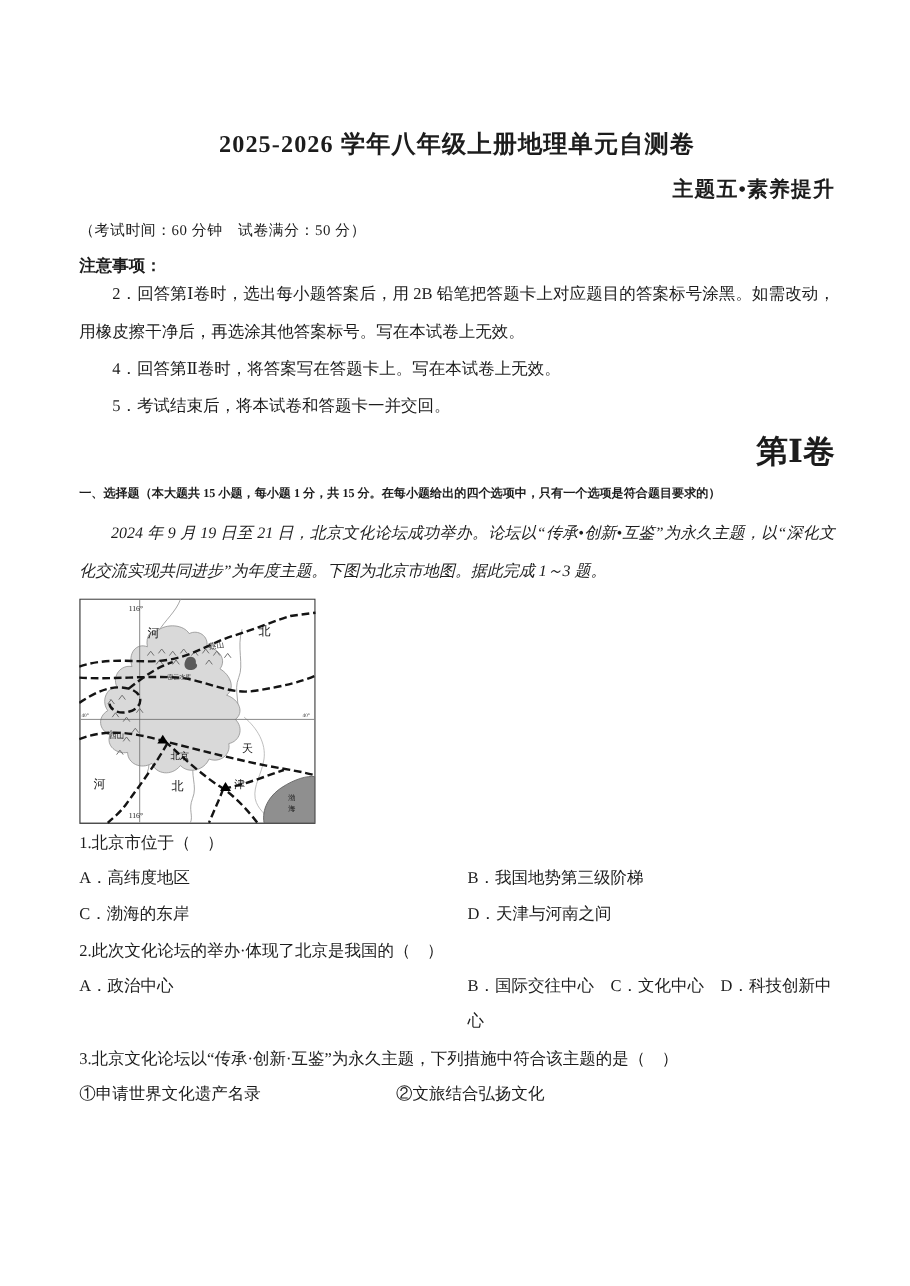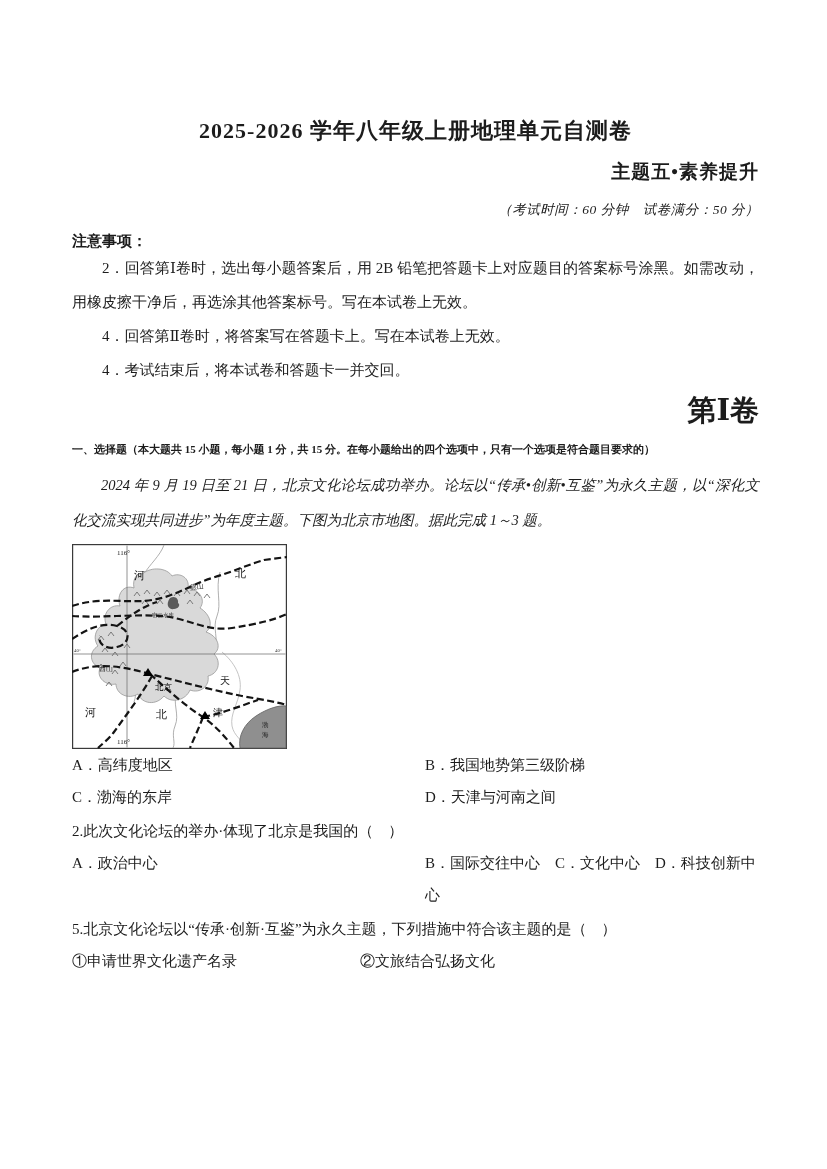--- a/index.html
+++ b/index.html
@@ -23,23 +23,22 @@
   }
   .doc-subtitle{
     margin-top:13px;
     text-align:right;
     font-size:19px;
     font-weight:bold;
     letter-spacing:1px;
   }
   .exam-info{
     margin-top:16px;
-    text-align:right;
+    text-align:left;
     font-size:13.5px;
-    font-style:italic;
     letter-spacing:.5px;
   }
   .notice-heading{
     margin-top:13px;
     font-size:15px;
     font-weight:bold;
   }
   .notice-p{
     margin:0;
     font-size:15px;
@@ -97,21 +96,21 @@
 
 <div class="page">
 
   <div class="doc-title">2025-2026 学年八年级上册地理单元自测卷</div>
   <div class="doc-subtitle">主题五•素养提升</div>
   <div class="exam-info">（考试时间：60 分钟　试卷满分：50 分）</div>
 
   <div class="notice-heading">注意事项：</div>
   <p class="notice-p">2．回答第Ⅰ卷时，选出每小题答案后，用 2B 铅笔把答题卡上对应题目的答案标号涂黑。如需改动，用橡皮擦干净后，再选涂其他答案标号。写在本试卷上无效。</p>
   <p class="notice-p">4．回答第Ⅱ卷时，将答案写在答题卡上。写在本试卷上无效。</p>
-  <p class="notice-p">4．考试结束后，将本试卷和答题卡一并交回。</p>
+  <p class="notice-p">5．考试结束后，将本试卷和答题卡一并交回。</p>
 
   <div class="section-title">第Ⅰ卷</div>
   <p class="instruction">一、选择题（本大题共 15 小题，每小题 1 分，共 15 分。在每小题给出的四个选项中，只有一个选项是符合题目要求的）</p>
   <p class="intro">2024 年 9 月 19 日至 21 日，北京文化论坛成功举办。论坛以“传承•创新•互鉴”为永久主题，以“深化文化交流实现共同进步”为年度主题。下图为北京市地图。据此完成 1～3 题。</p>
 
   <div class="map-wrap">
     <svg width="215" height="205" viewBox="0 0 215 205">
 
       <rect x="0.6" y="0.6" width="213.8" height="203.8" fill="#ffffff" stroke="#3a3a3a" stroke-width="1.2"></rect>
 
@@ -188,39 +187,40 @@
 
       <text x="13" y="172" font-size="11" fill="#111">河</text>
       <text x="84" y="174" font-size="11" fill="#111">北</text>
 
       <text x="190" y="183" font-size="6.5" fill="#1d1d1d">渤</text>
       <text x="190" y="193" font-size="6.5" fill="#1d1d1d">海</text>
     </svg>
   </div>
 
   <div class="question">
+    <div class="stem">1.北京市位于（　）</div>
     <div class="opt-row">
       <div class="opt-left">A．高纬度地区</div>
       <div class="opt-right">B．我国地势第三级阶梯</div>
     </div>
     <div class="opt-row">
       <div class="opt-left">C．渤海的东岸</div>
       <div class="opt-right">D．天津与河南之间</div>
     </div>
   </div>
 
   <div class="question">
     <div class="stem">2.此次文化论坛的举办·体现了北京是我国的（　）</div>
     <div class="opt-row">
       <div class="opt-left">A．政治中心</div>
       <div class="opt-right">B．国际交往中心　C．文化中心　D．科技创新中心</div>
     </div>
   </div>
 
   <div class="question">
-    <div class="stem">5.北京文化论坛以“传承·创新·互鉴”为永久主题，下列措施中符合该主题的是（　）</div>
+    <div class="stem">3.北京文化论坛以“传承·创新·互鉴”为永久主题，下列措施中符合该主题的是（　）</div>
     <div class="opt-row">
       <div class="opt-left narrow">①申请世界文化遗产名录</div>
       <div class="opt-right">②文旅结合弘扬文化</div>
     </div>
   </div>
 
 </div>
 
 </body></html>

